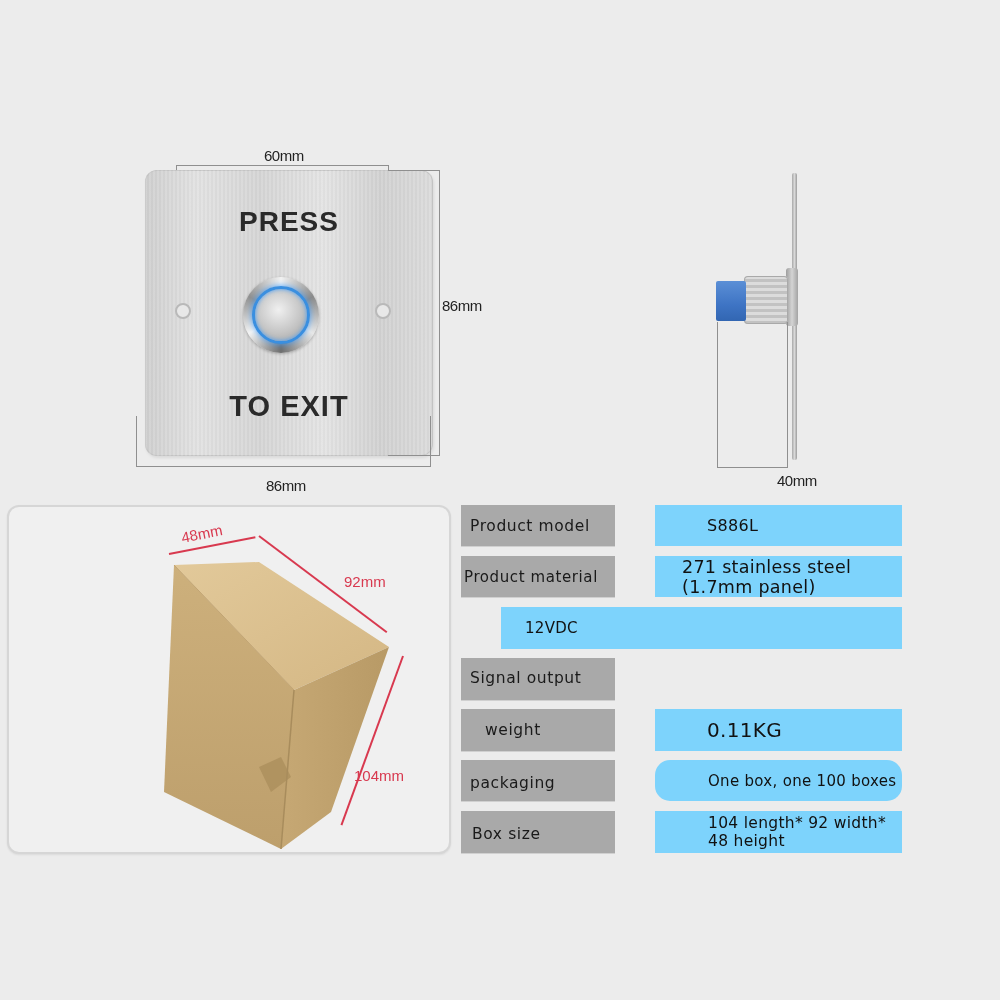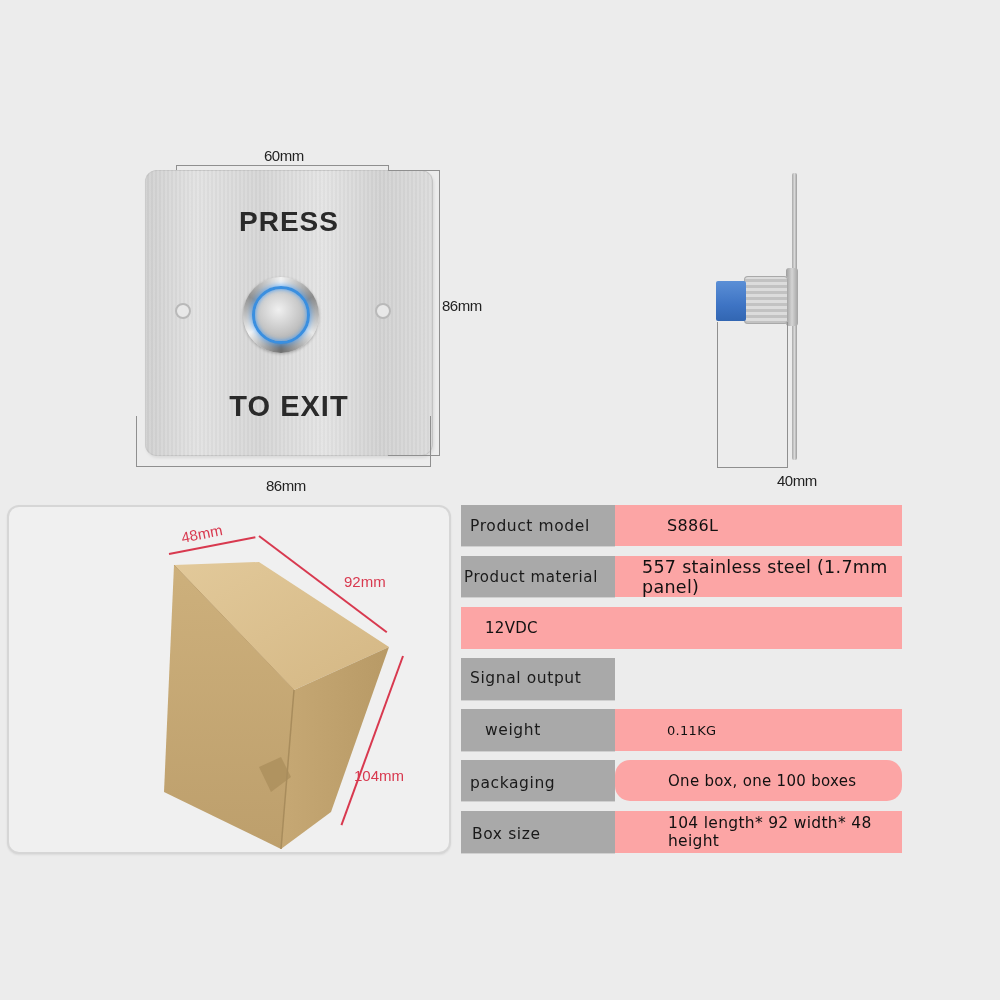--- a/index.html
+++ b/index.html
@@ -92,23 +92,23 @@
 
   
   .spec-row { position: absolute; left: 461px; width: 441px; display: flex; }
   .spec-label {
     width: 154px; height: 100%; background: #a9a9a9;
     font-size: 15.5px; color: #1a1a1a; letter-spacing: 0.6px;
     display: flex; align-items: center; padding-left: 8px;
     box-shadow: 0 1px 0 #d0d0d0;
   }
   .spec-value {
-    flex: 1; height: 100%; background: #fca5a5;
+    flex: 1; height: 100%; background: #7dd3fc;
     display: flex; align-items: center;
-    color: #111; letter-spacing: 0.3px;
+    color: #111; letter-spacing: 0.3px; margin-left: 40px;
   }
 </style>
 </head>
 <body>
 
 <div class="abs" style="left:0;top:0;width:500px;height:500px;">
 
   <div class="dim" style="left:176px;top:165px;width:213px;height:147px;border-top-width:1px;border-left-width:1px;border-right-width:1px;"></div>
   <div class="dim-label" style="left:264px;top:147px;">60mm</div>
 
@@ -176,31 +176,31 @@
 
 <div class="abs" style="left:461px;top:505px;width:535px;height:350px;">
 </div>
 
 <div class="spec-row" style="top:505px;height:41px;">
   <div class="spec-label" style="padding-left:9px;">Product model</div>
   <div class="spec-value" style="padding-left:52px;font-size:16px;">S886L</div>
 </div>
 <div class="spec-row" style="top:556px;height:41px;">
   <div class="spec-label" style="padding-left:3px;font-size:15px;">Product material</div>
-  <div class="spec-value" style="padding-left:27px;font-size:17.5px;">557 stainless steel (1.7mm panel)</div>
+  <div class="spec-value" style="padding-left:27px;font-size:17.5px;">271 stainless steel (1.7mm panel)</div>
 </div>
 <div class="spec-row" style="top:607px;height:42px;">
   <div class="spec-value" style="padding-left:24px;font-size:15px;">12VDC</div>
 </div>
 <div class="spec-row" style="top:658px;height:42px;flex-direction:column;">
   <div class="spec-label" style="padding-left:9px;align-items:flex-start;padding-top:11px;">Signal output</div>
 </div>
 <div class="spec-row" style="top:709px;height:42px;">
   <div class="spec-label" style="padding-left:24px;">weight</div>
-  <div class="spec-value" style="padding-left:52px;font-size:13px;">0.11KG</div>
+  <div class="spec-value" style="padding-left:52px;font-size:20px;">0.11KG</div>
 </div>
 <div class="spec-row" style="top:760px;height:41px;">
   <div class="spec-label" style="padding-left:9px;padding-top:4px;">packaging</div>
   <div class="spec-value" style="padding-left:53px;font-size:15px;border-radius:15px;">One box, one 100 boxes</div>
 </div>
 <div class="spec-row" style="top:811px;height:42px;">
   <div class="spec-label" style="padding-left:11px;padding-top:4px;">Box size</div>
   <div class="spec-value" style="padding-left:53px;font-size:15.5px;">104 length* 92 width* 48 height</div>
 </div>
 

